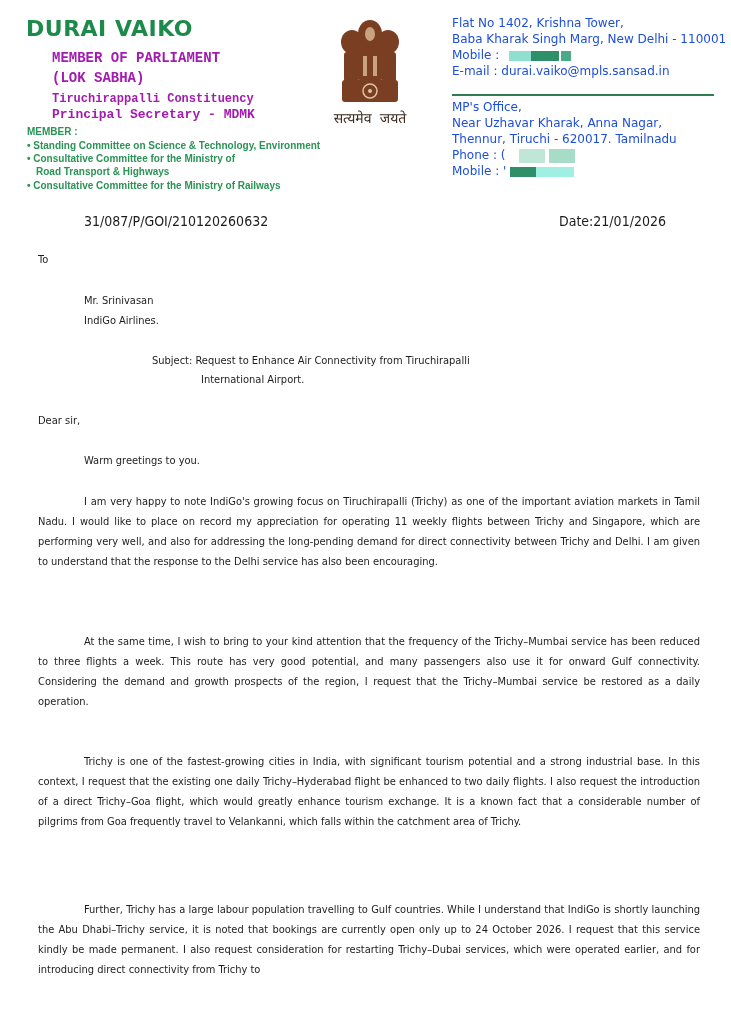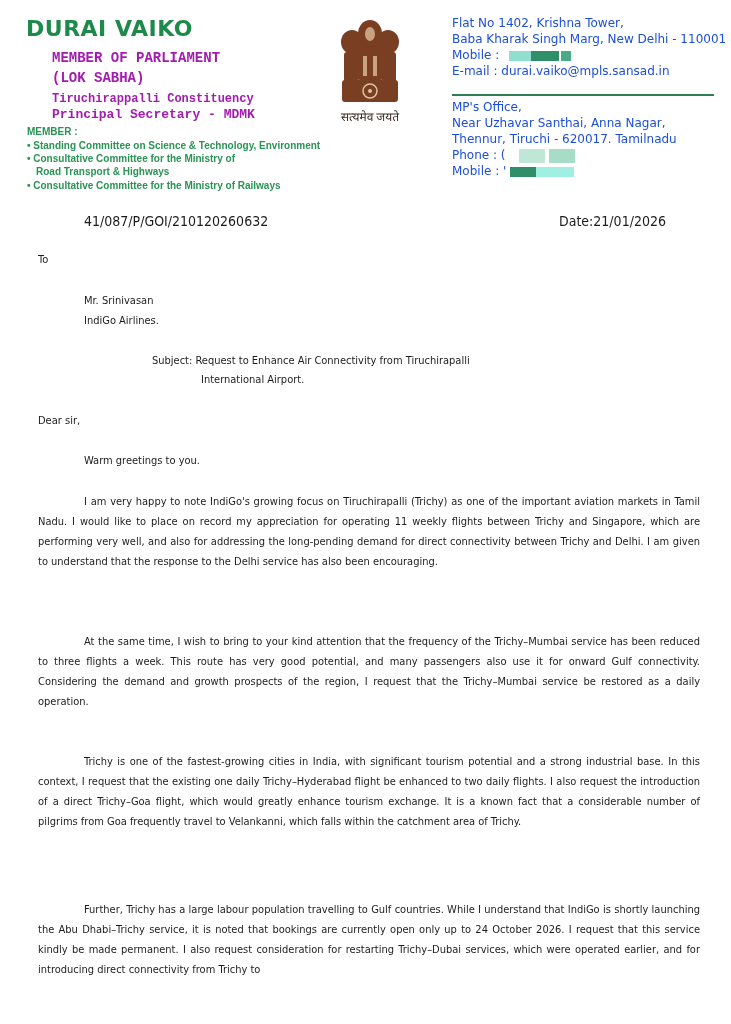--- a/index.html
+++ b/index.html
@@ -12,21 +12,21 @@
   }
   .abs { position: absolute; }
 
   
   .lh-name { left: 26px; top: 12px; font-size: 22px; font-weight: bold; color: #1e8a4a; letter-spacing: 0.5px; line-height: 34px; font-family: "DejaVu Sans", sans-serif; }
   .lh-line { left: 27px; font-size: 14px; font-weight: bold; color: #a21caf; line-height: 18px; white-space: nowrap; font-family: Liberation Mono, monospace; margin-left: 25px; }
   .lh-small { left: 27px; font-size: 10px; font-weight: bold; color: #2a9355; line-height: 12px; white-space: nowrap; font-family: "Liberation Sans", sans-serif; }
 
   
   .emblem { left: 334px; top: 12px; width: 72px; height: 96px; }
-  .motto { left: 332px; top: 108px; width: 76px; text-align: center; font-size: 12px; color: #3a2a20; font-family: Liberation Serif, serif; }
+  .motto { left: 332px; top: 108px; width: 76px; text-align: center; font-size: 14px; color: #3a2a20; font-family: Liberation Mono, monospace; }
 
   
   .rh { left: 452px; font-size: 12px; color: #1d4ed8; line-height: 16.5px; white-space: nowrap; font-family: "DejaVu Sans", sans-serif; }
   .rule { left: 452px; top: 94px; width: 262px; height: 2px; background: #2f7d52; }
   .redact { display: inline-block; height: 10px; vertical-align: middle; }
 
   
   .txt { font-family: "DejaVu Sans Condensed", "DejaVu Sans", sans-serif; font-stretch: condensed; font-size: 11px; color: #1c1c1c; line-height: 20px; }
   .para { left: 28px; width: 671px; text-align: justify; }
   .para p { margin: 0; text-indent: 46px; }
@@ -69,32 +69,32 @@
 
 <div class="abs rh" style="top:15px;">Flat No 1402, Krishna Tower,</div>
 <div class="abs rh" style="top:31px;">Baba Kharak Singh Marg, New Delhi - 110001</div>
 <div class="abs rh" style="top:47px;">
   <span>Mobile :</span>
   <span class="redact" style="width:22px; margin-left:6px; background:#8fe0cf;"></span><span class="redact" style="width:28px; background:#2e8f68;"></span><span class="redact" style="width:10px; margin-left:2px; background:#4aa987;"></span>
 </div>
 <div class="abs rh" style="top:63px;text-align:right;">E-mail : durai.vaiko@mpls.sansad.in</div>
 <div class="abs rule"></div>
 <div class="abs rh" style="top:99px;">MP's Office,</div>
-<div class="abs rh" style="top:115px;">Near Uzhavar Santhai, Anna Nagar,</div>
+<div class="abs rh" style="top:115px;">Near Uzhavar Kharak, Anna Nagar,</div>
 <div class="abs rh" style="top:131px;">Thennur, Tiruchi - 620017. Tamilnadu</div>
 <div class="abs rh" style="top:147px;">
   <span>Phone : (</span>
   <span class="redact" style="width:26px; height:14px; margin-left:10px; background:#bfe6d6;"></span><span class="redact" style="width:26px; height:14px; margin-left:4px; background:#a7dcc8;"></span>
 </div>
 <div class="abs rh" style="top:163px;">
   <span>Mobile : '</span>
   <span class="redact" style="width:26px; background:#2e8f68;"></span><span class="redact" style="width:38px; background:#9ff0e2;"></span>
 </div>
 
-<div class="abs txt" style="left:84px; top:211px; font-family:'DejaVu Sans', sans-serif; font-size:14px;">41/087/P/GOI/210120260632</div>
+<div class="abs txt" style="left:84px; top:211px; font-family:'DejaVu Sans', sans-serif; font-size:14px;">31/087/P/GOI/210120260632</div>
 <div class="abs txt" style="left:559px; top:211px; font-family:'DejaVu Sans', sans-serif; font-size:14px;">Date:21/01/2026</div>
 
 <div class="abs txt" style="left:38px; top:250px;">To</div>
 <div class="abs txt" style="left:84px; top:291px;">Mr. Srinivasan</div>
 <div class="abs txt" style="left:84px; top:311px;">IndiGo Airlines.</div>
 
 <div class="abs txt" style="left:152px; top:351px;">Subject: Request to Enhance Air Connectivity from Tiruchirapalli</div>
 <div class="abs txt" style="left:201px; top:370px;">International Airport.</div>
 
 <div class="abs txt" style="left:38px; top:411px;">Dear sir,</div>

